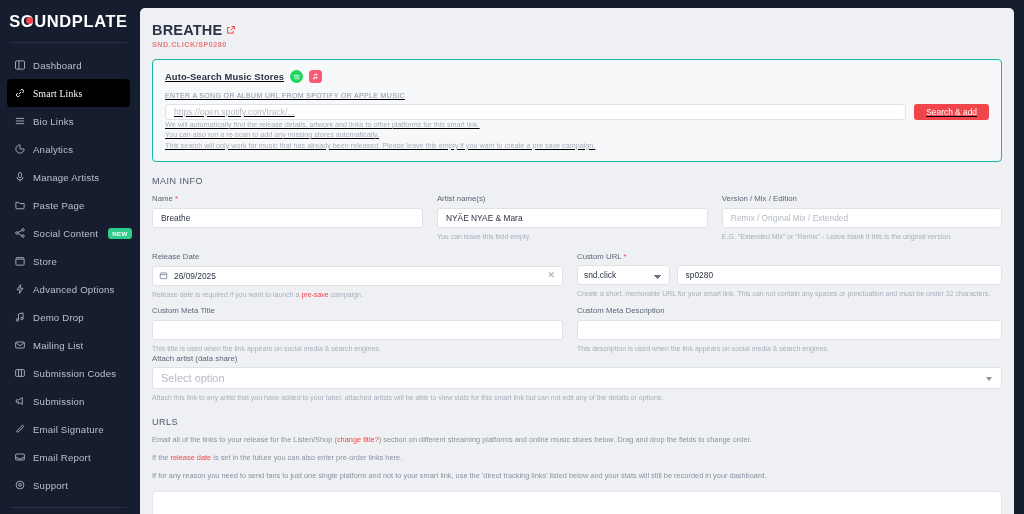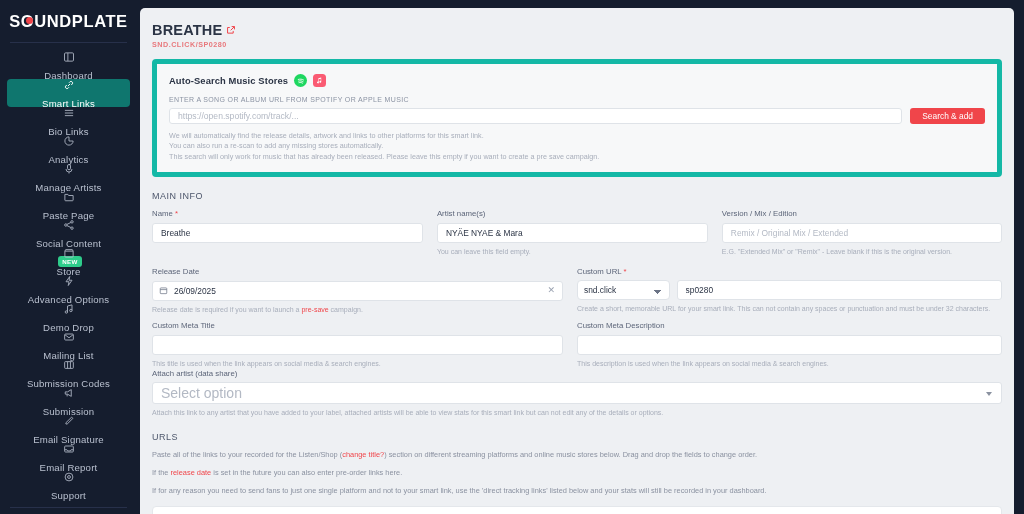--- a/index.html
+++ b/index.html
@@ -35,23 +35,22 @@
   }
   .sidebar-div { height: 1px; background: #27304a; margin: 0 10px 8px 10px; }
   .nav { display: flex; flex-direction: column; padding: 0 7px; gap: 0px; }
   .nav-item {
     display: flex; align-items: center; gap: 7px;
     height: 28px; padding: 0 7px;
     border-radius: 4px;
     color: #b9c0cf; font-size: 9.6px; letter-spacing: 0.2px;
     white-space: nowrap;
     cursor: pointer;
-    flex-direction: column;
-  }
-  .nav-item.active { background: #0f766e; color: #ffffff; }
+  }
+  .nav-item.active { background: #000000; color: #ffffff; font-family: Liberation Serif, serif; }
   .nav-icon { width: 12px; height: 12px; flex: 0 0 12px; display: block; opacity: .85; }
   .nav-item.active .nav-icon { opacity: 1; }
   .badge-new {
     background: #2ecc8b; color: #fff; font-size: 6.2px; font-weight: bold;
     padding: 2px 4px; border-radius: 3px; letter-spacing: .4px; margin-left: 3px;
   }
   .sidebar-bottom-div { height: 1px; background: #27304a; margin: 8px 10px 0 10px; }
 
   
   .main {
@@ -74,24 +73,25 @@
   }
   .ext-icon { width: 10px; height: 10px; display: block; }
   .page-sub {
     font-size: 7.2px; color: #e8787c; letter-spacing: .5px; margin-top: 2px;
     font-weight: bold;
   }
 
   
   .card {
     background: #f7f8f9;
-    border: 5px solid #14b8a6;
+    border: 1px solid #14b8a6;
     border-radius: 4px;
     margin-top: 10px;
     padding: 10px 12px 10px 12px;
+    text-decoration: underline;
   }
   .card-title-row { display: flex; align-items: center; gap: 6px; }
   .card-title { font-size: 9.4px; font-weight: bold; color: #2b3445; letter-spacing: .1px; }
   .ico-spotify {
     width: 13px; height: 13px; border-radius: 50%; background: #1ed760;
     display: flex; align-items: center; justify-content: center;
   }
   .ico-apple {
     width: 13px; height: 13px; border-radius: 3.5px; background: #fa5b73;
     display: flex; align-items: center; justify-content: center;
@@ -105,21 +105,21 @@
     flex: 1; height: 16px; border: 1px solid #dfe3e8; border-radius: 3px;
     background: #fff; font-size: 8.6px; color: #2b3445; padding: 0 8px;
     font-family: "Liberation Sans", sans-serif; outline: none;
   }
   .inp::placeholder { color: #b3b9c4; }
   .btn-red {
     background: #f0454a; color: #fff; border: none; border-radius: 3px;
     font-size: 8.4px; padding: 0 12px; cursor: pointer; white-space: nowrap;
     font-family: "Liberation Sans", sans-serif;
   }
-  .hint-lines { margin-top: 7px; }
+  .hint-lines { }
   .hint { font-size: 7.2px; color: #a8aebb; line-height: 1.45; }
 
   
   .section-title {
     font-size: 9px; color: #4d566b; letter-spacing: .5px; margin-top: 14px; margin-bottom: 8px;
   }
   .grid2 { display: flex; gap: 0; }
   .col { width: 50%; padding-right: 14px; }
   .col:last-child { padding-right: 0; padding-left: 0; }
   .lbl { font-size: 7.8px; color: #5c6579; margin-bottom: 4px; display: block; }
@@ -143,21 +143,21 @@
     background: #fff; font-size: 8.4px; color: #2b3445; padding: 0 6px;
     font-family: "Liberation Sans", sans-serif; outline: none;
     appearance: none;
     background-image: linear-gradient(45deg, transparent 50%, #6b7385 50%), linear-gradient(135deg, #6b7385 50%, transparent 50%);
     background-position: calc(100% - 11px) 8.5px, calc(100% - 7px) 8.5px;
     background-size: 4px 4px, 4px 4px;
     background-repeat: no-repeat;
   }
   .select-full {
     width: 100%; height: 22px; border: 1px solid #dfe3e8; border-radius: 3px;
-    background: #fff; font-size: 14px; color: #b3b9c4; padding: 0 8px;
+    background: #fff; font-size: 11px; color: #b3b9c4; padding: 0 8px;
     display: flex; align-items: center; position: relative; cursor: pointer;
   }
   .select-caret {
     position: absolute; right: 9px; top: 9px;
     width: 0; height: 0; border-left: 3.5px solid transparent;
     border-right: 3.5px solid transparent; border-top: 4px solid #8a91a0;
   }
 
   
   .urls-title { font-size: 9px; color: #4d566b; letter-spacing: .5px; margin-top: 14px; }
@@ -432,21 +432,21 @@
         <label class="lbl">Attach artist (data share)</label>
         <div class="select-full">
           <span>Select option</span>
           <span class="select-caret"></span>
         </div>
         <div class="help">Attach this link to any artist that you have added to your label, attached artists will be able to view stats for this smart link but can not edit any of the details or options.</div>
       </div>
 
       <div class="urls-title">URLS</div>
       <div class="urls-hint">
-        <span>Paste all of the links to your recorded for the Listen/Shop (</span><span class="red">change title?</span><span>) section on different streaming platforms and online music stores below. Drag and drop the fields to change order.</span>
+        <span>Email all of the links to your release for the Listen/Shop (</span><span class="red">change title?</span><span>) section on different streaming platforms and online music stores below. Drag and drop the fields to change order.</span>
       </div>
       <div class="urls-hint">
         <span>If the </span><span class="red">release date</span><span> is set in the future you can also enter pre-order links here.</span>
       </div>
       <div class="urls-hint">If for any reason you need to send fans to just one single platform and not to your smart link, use the 'direct tracking links' listed below and your stats will still be recorded in your dashboard.</div>
 
       <div class="store-card">
         
         
         

